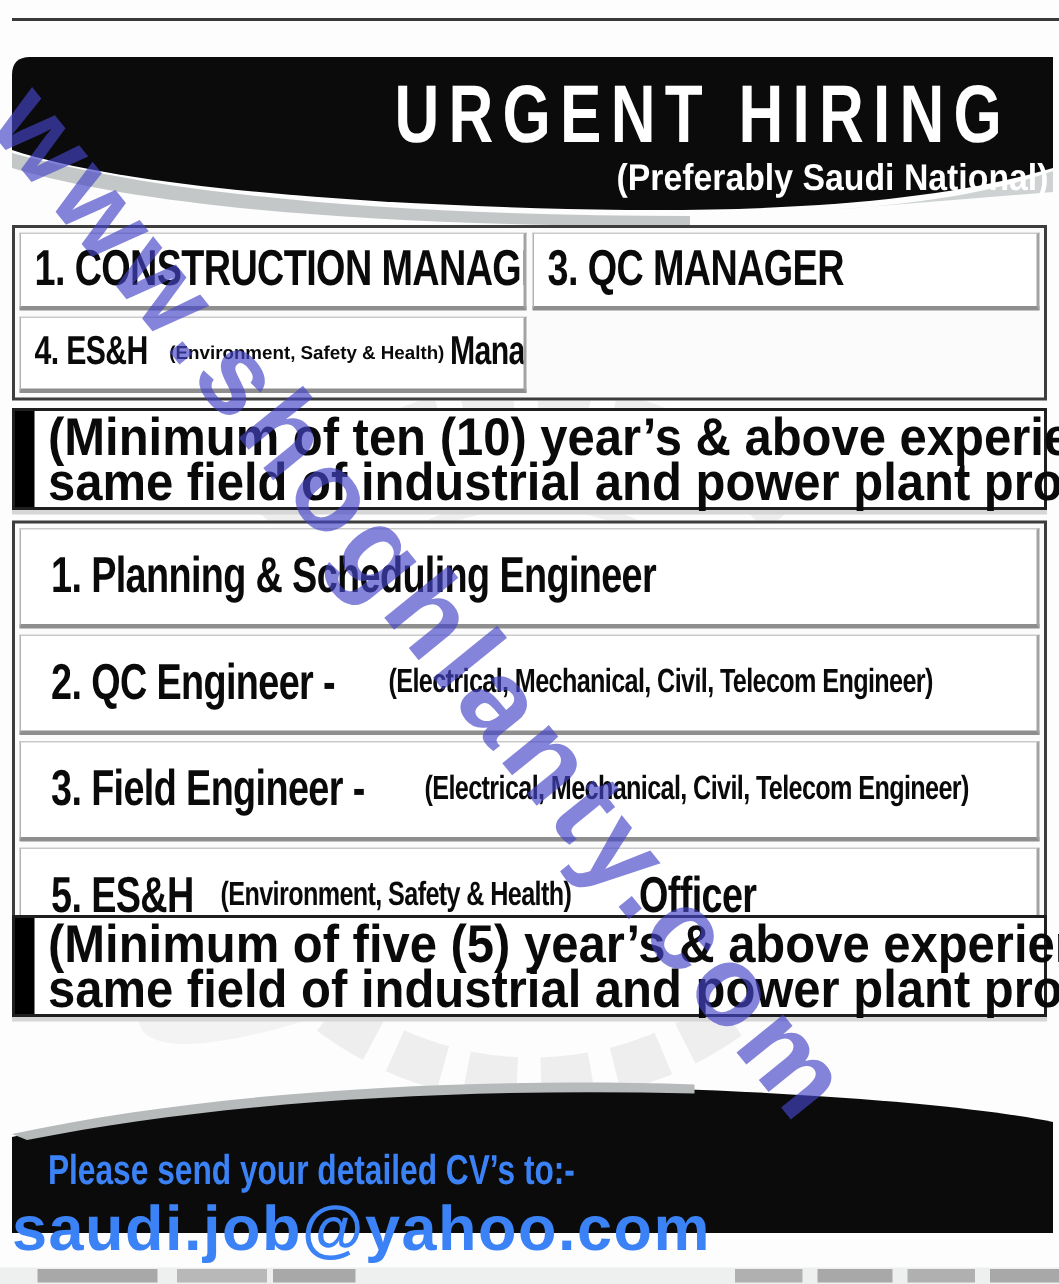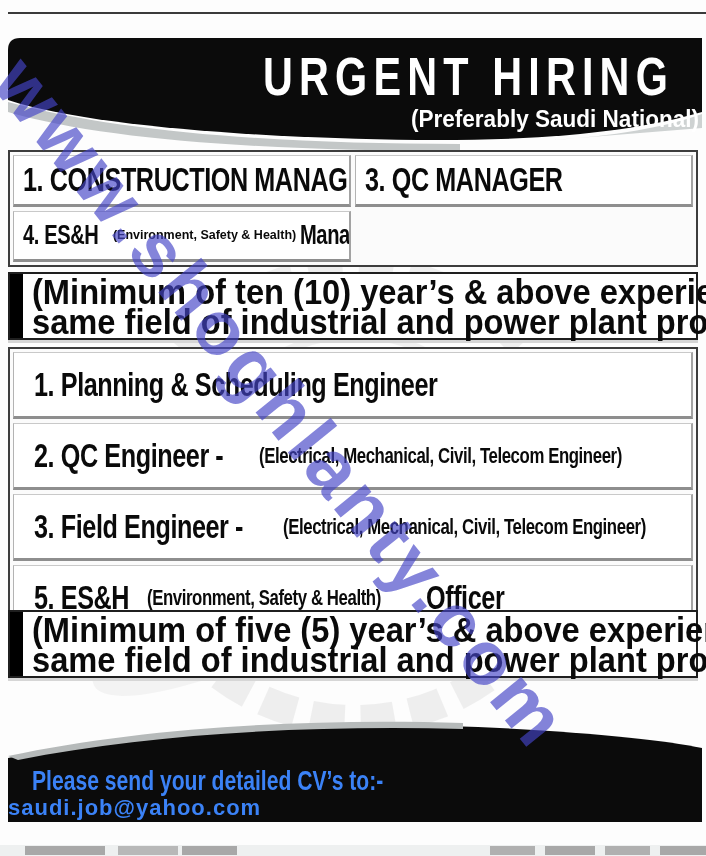--- a/index.html
+++ b/index.html
@@ -41,21 +41,21 @@
   .note1{top:272px;}
   .note2{top:610px;}
   .note-bar{position:absolute;left:0;top:0;bottom:0;width:13px;background:#000;}
   .note-text{margin:3px 4px 0 22px;font-size:34px;font-weight:bold;line-height:30px;}
   .note-line{display:block;transform:scale(0.96,1.04);transform-origin:0 50%;white-space:nowrap;}
   
   .banner-bottom{position:absolute;left:8px;top:716px;width:694px;height:108px;z-index:2;}
   .banner-bottom-text{position:absolute;left:8px;top:740px;width:694px;
         color:#3b82f6;z-index:3;}
   .cv-line{font-size:24px;margin-top:27px;}
-  .email{font-size:22px;font-weight:bold;letter-spacing:1px;margin-top:7px;}
+  .email{font-size:42px;font-weight:bold;letter-spacing:1px;margin-top:7px;}
   
   .strip{position:absolute;left:0;top:845px;width:706px;height:11px;background:#eef0f0;z-index:2;}
   .strip b{position:absolute;top:1px;height:9px;display:block;}
   
   .watermark{
     position:absolute;left:44px;top:40px;z-index:30;pointer-events:none;
     transform:rotate(51deg);transform-origin:0 0;
     font-size:76px;font-weight:bold;letter-spacing:5px;white-space:nowrap;
     color:rgba(68,68,199,0.66);
   }

